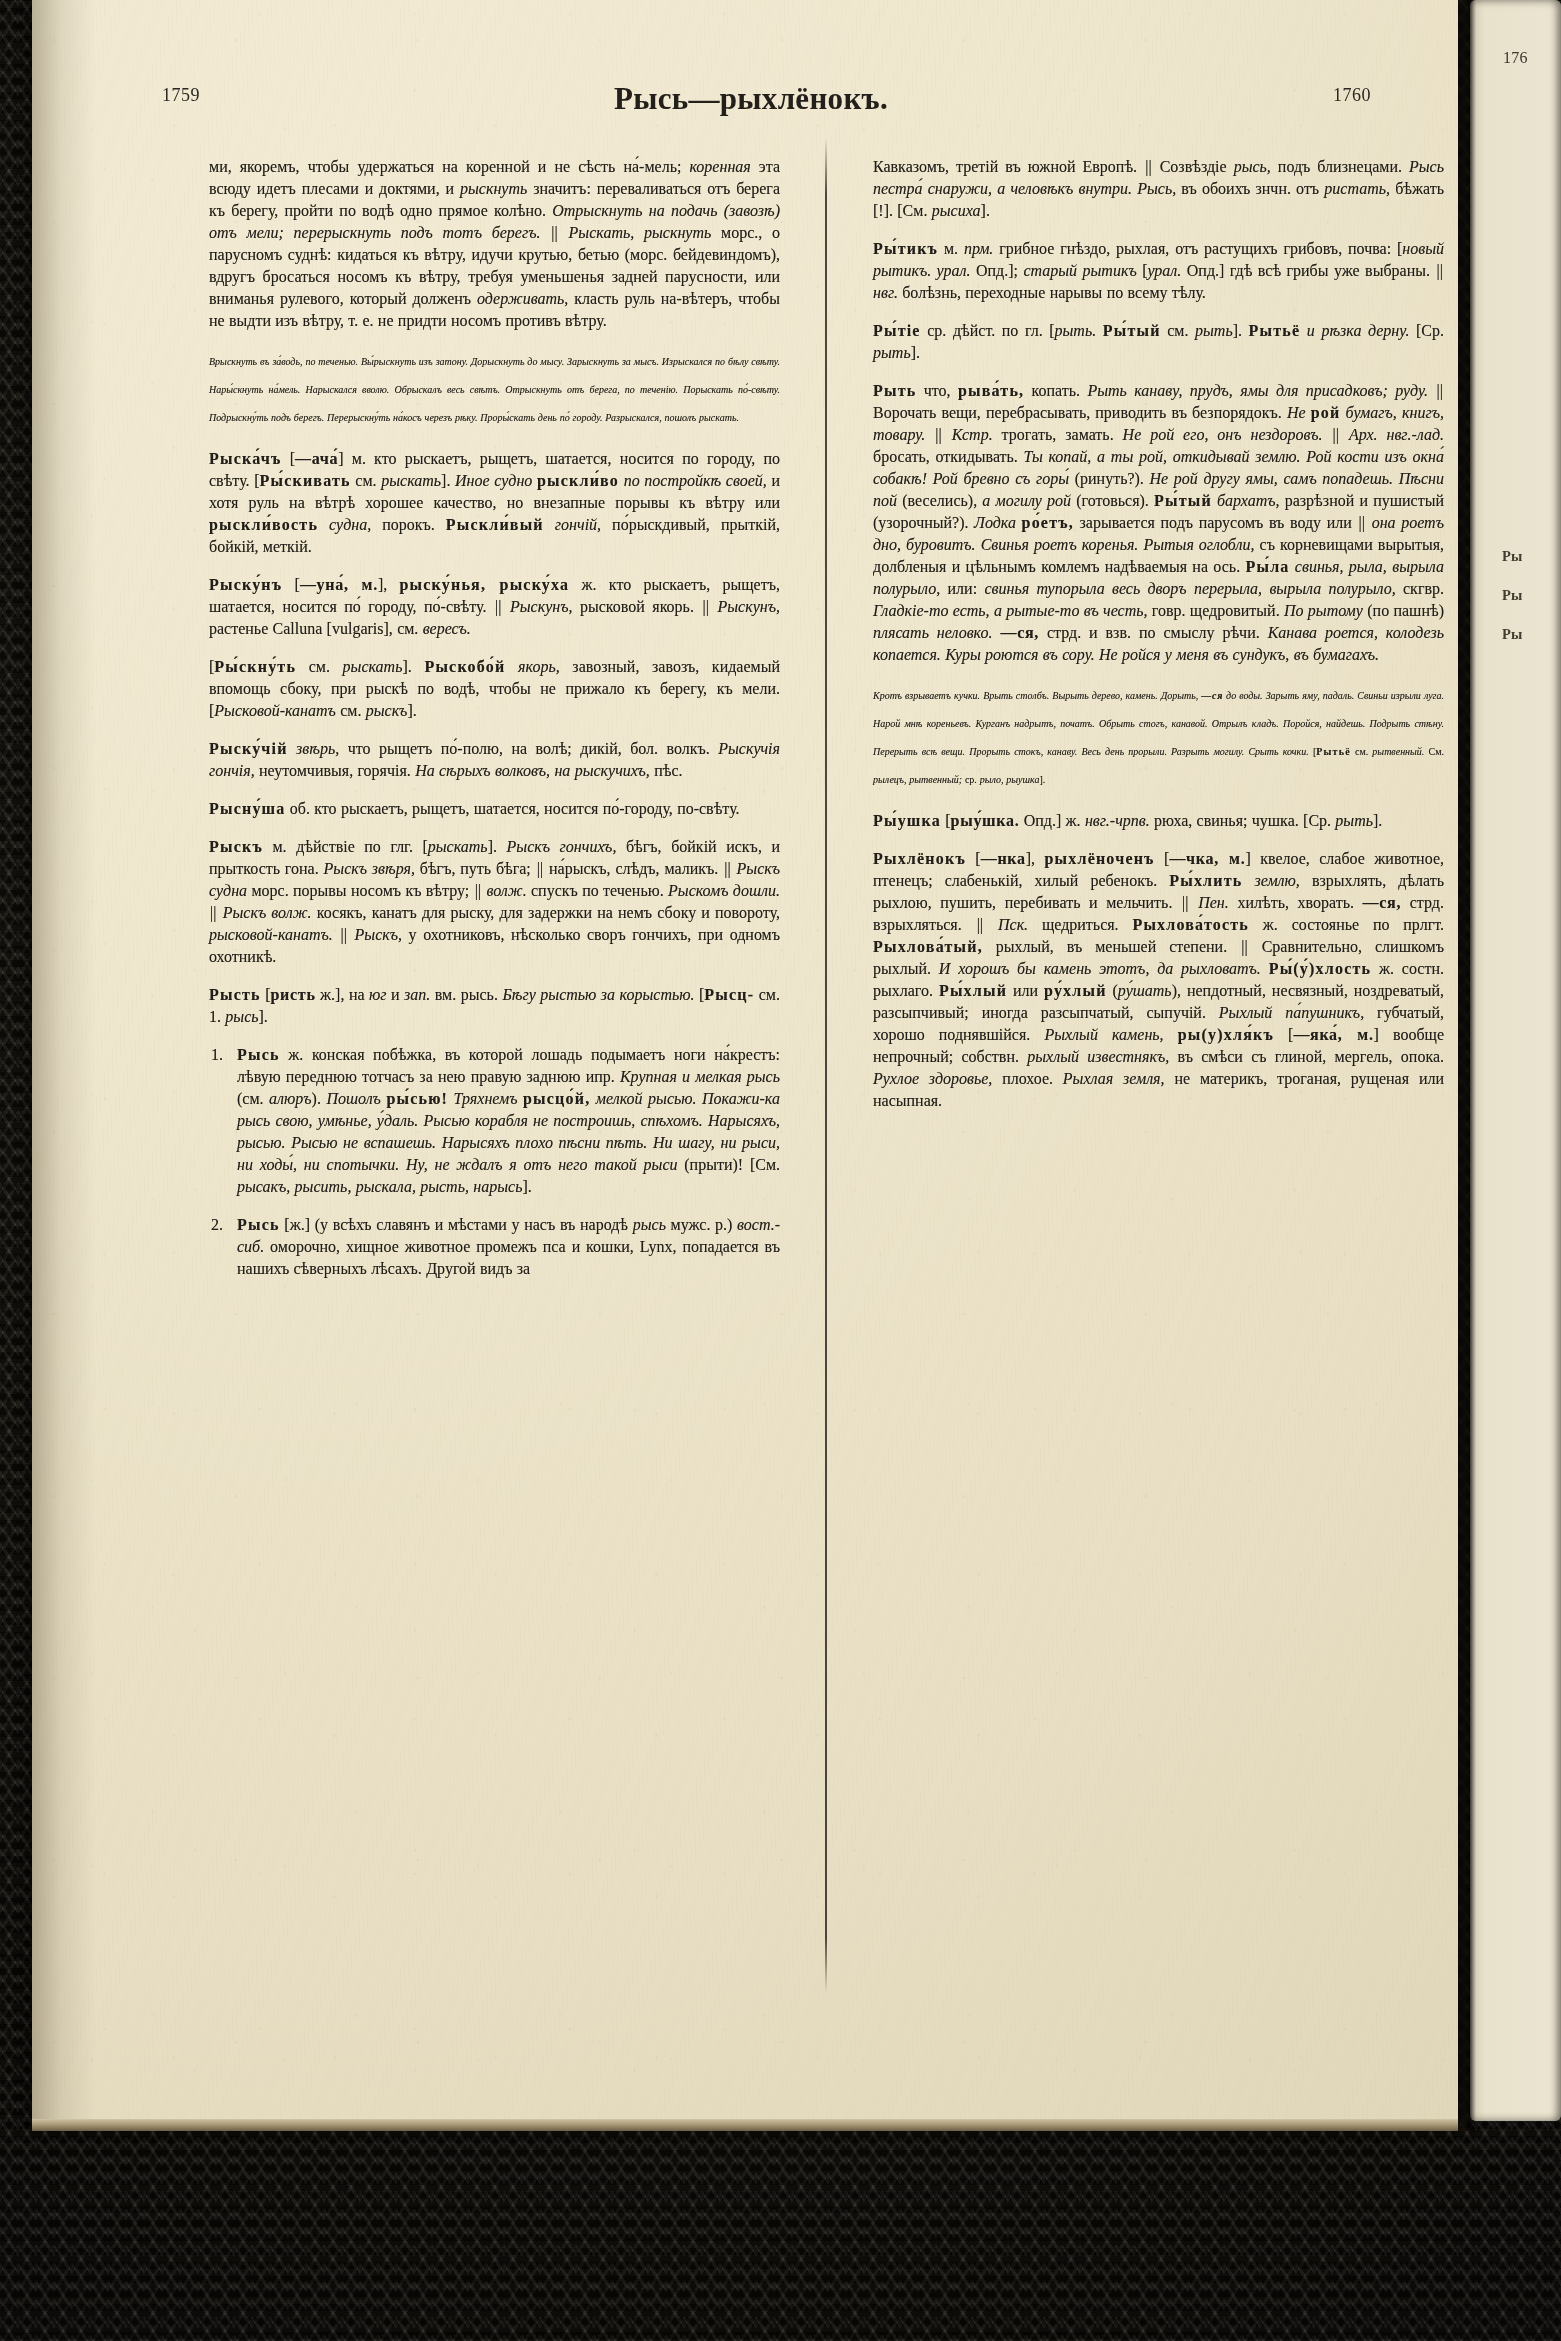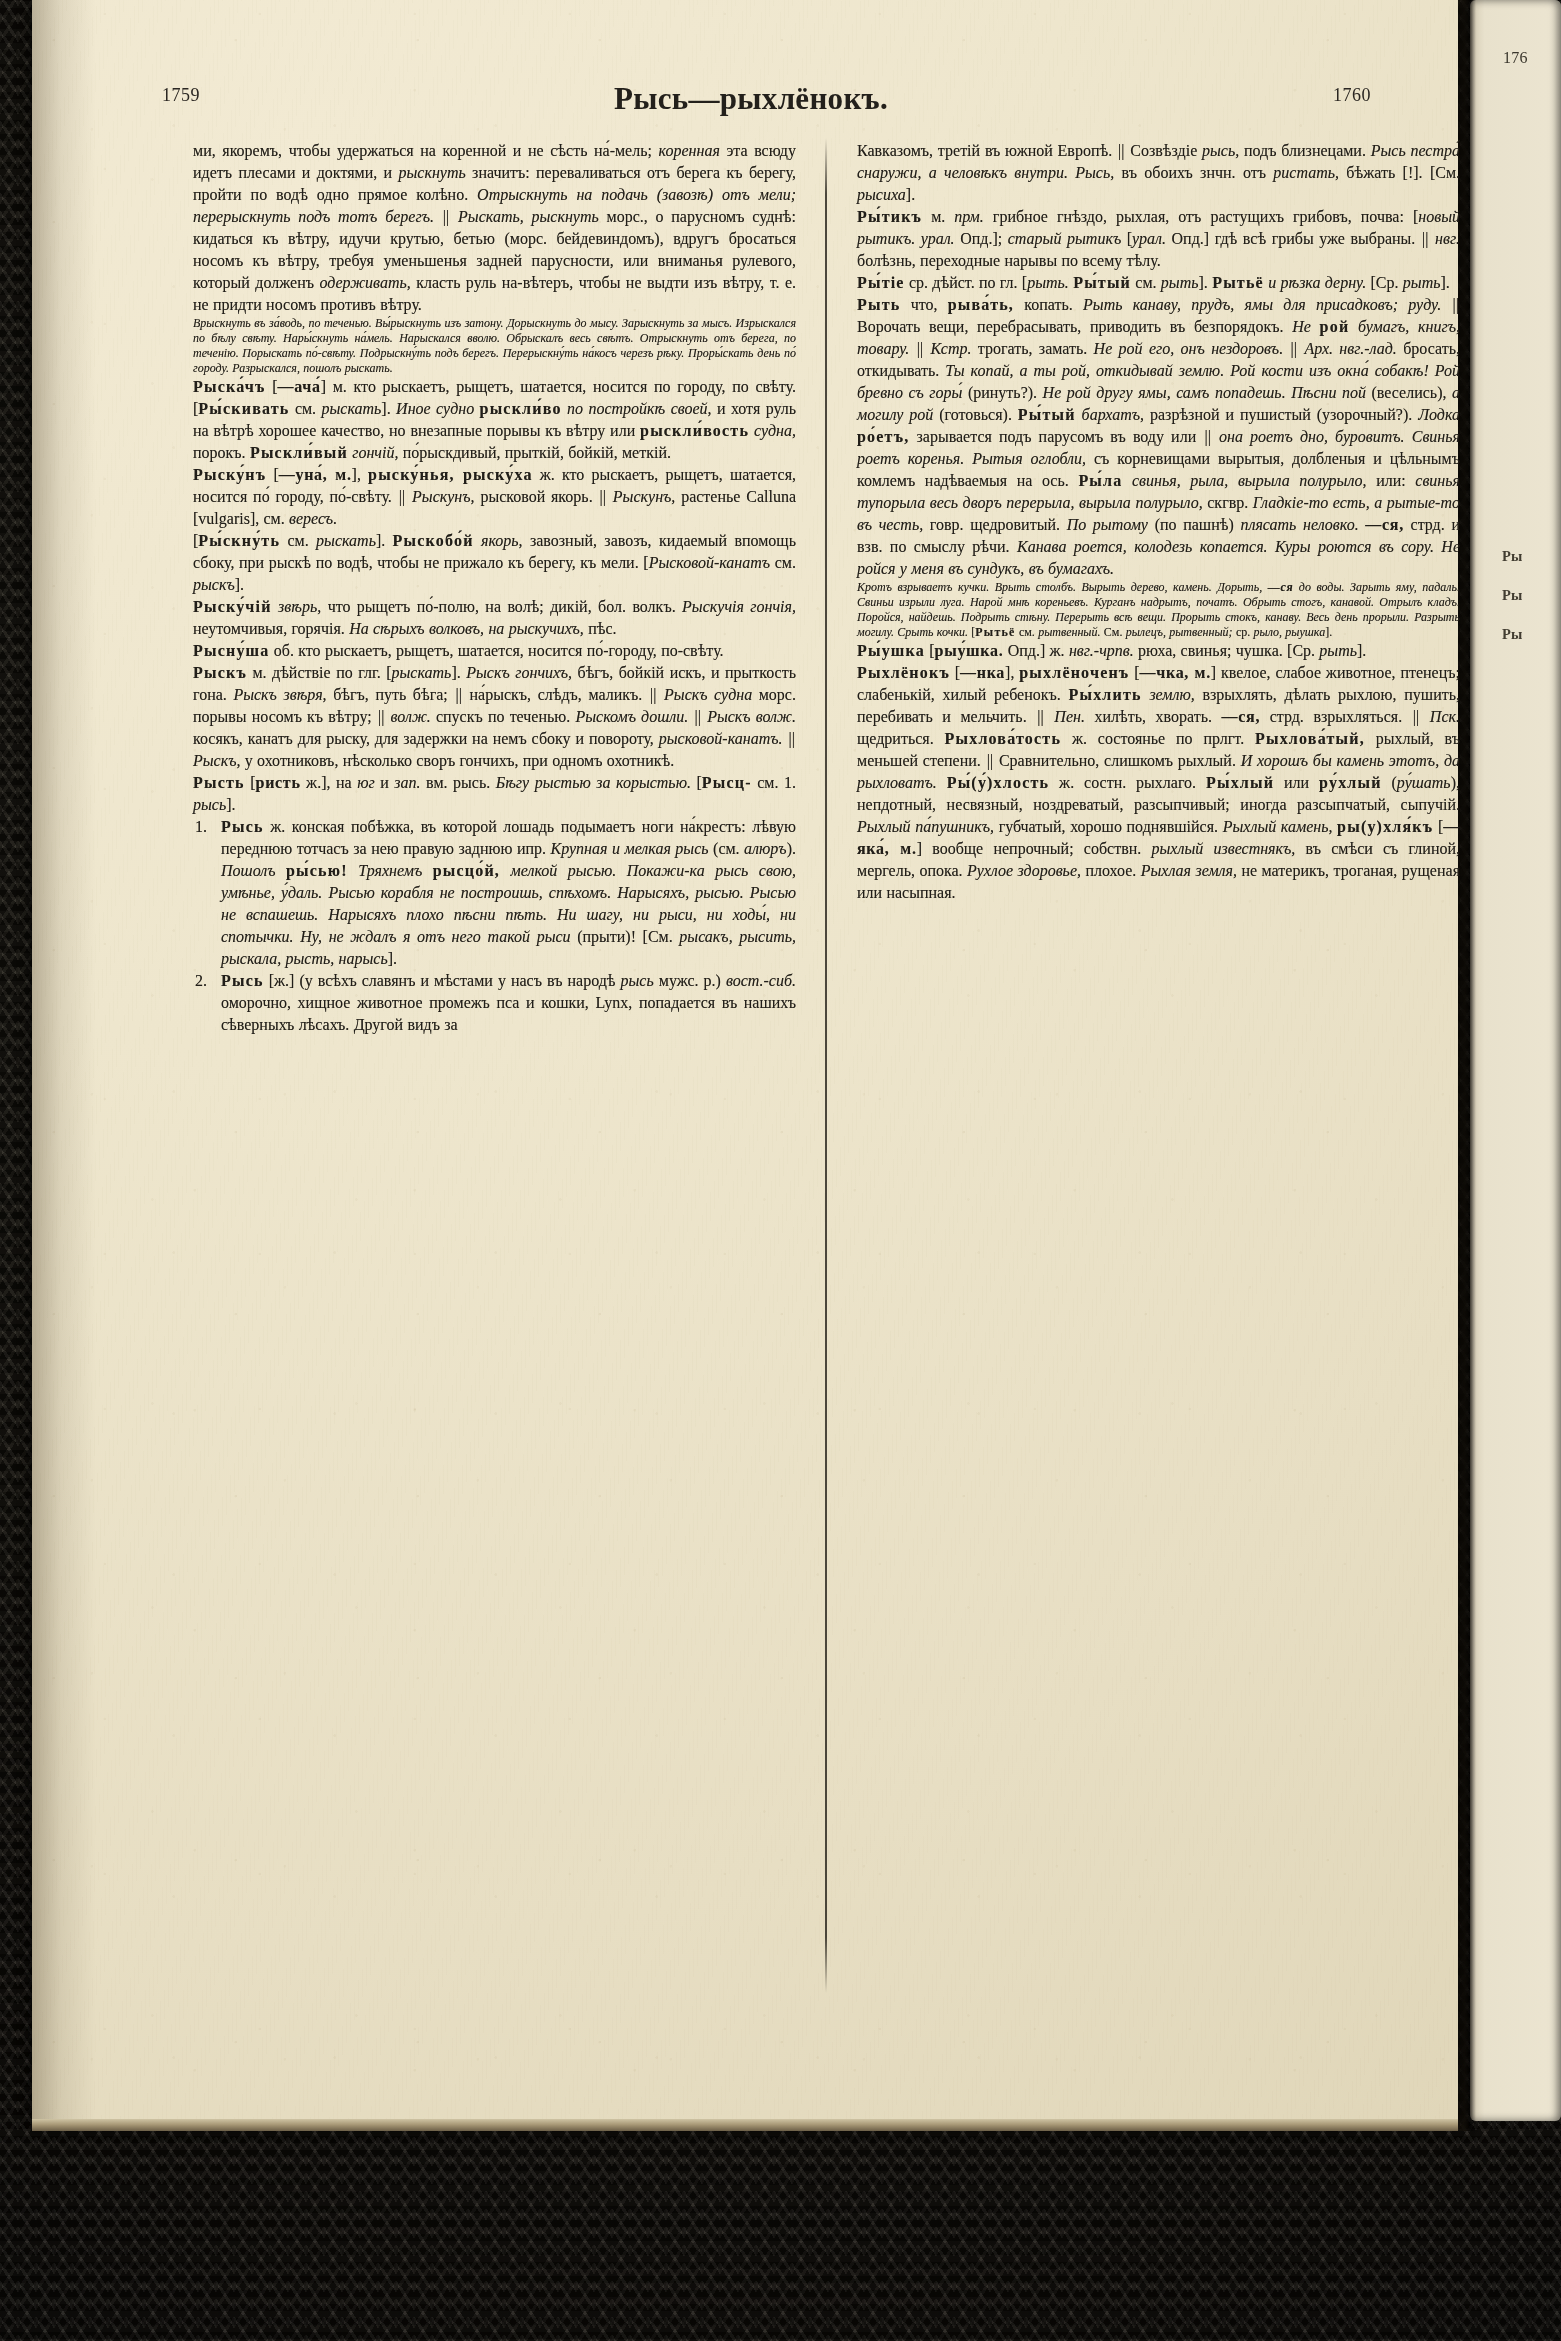--- a/index.html
+++ b/index.html
@@ -112,34 +112,34 @@
     color:#211e19;
     font-size:16px;
     line-height:22px;
     text-align:justify;
     -webkit-hyphens:none;hyphens:none;
     word-spacing:0.3px;
   }
   #col-left{left:161px;}
   #col-right{left:825px;}
 
-  .entry{margin:0;padding:0;}
+  .entry{margin:16px;padding:0;}
   .entry + .entry{margin-top:0;}
 
   
   .numbered{position:relative;padding-left:28px;}
   .numbered .num{
     position:absolute;left:2.1px;top:0;font-size:16px;color:#211e19;
   }
 
   
   b   {font-weight:700;letter-spacing:0.7px;}
   i   {font-style:italic;}
   .hw {font-weight:700;letter-spacing:1.2px;}     
-  .sm {font-size:12px;line-height:15px;}        
+  .sm {font-size:10px;line-height:28px;}        
   .sm i{font-style:italic;}
   .par{ 
     font-weight:400;letter-spacing:0;padding:0 1.1px;
   }
 
   
   #page .col{
     text-shadow:0 0 0.4px rgba(35,30,20,.45);
   }
 </style>

